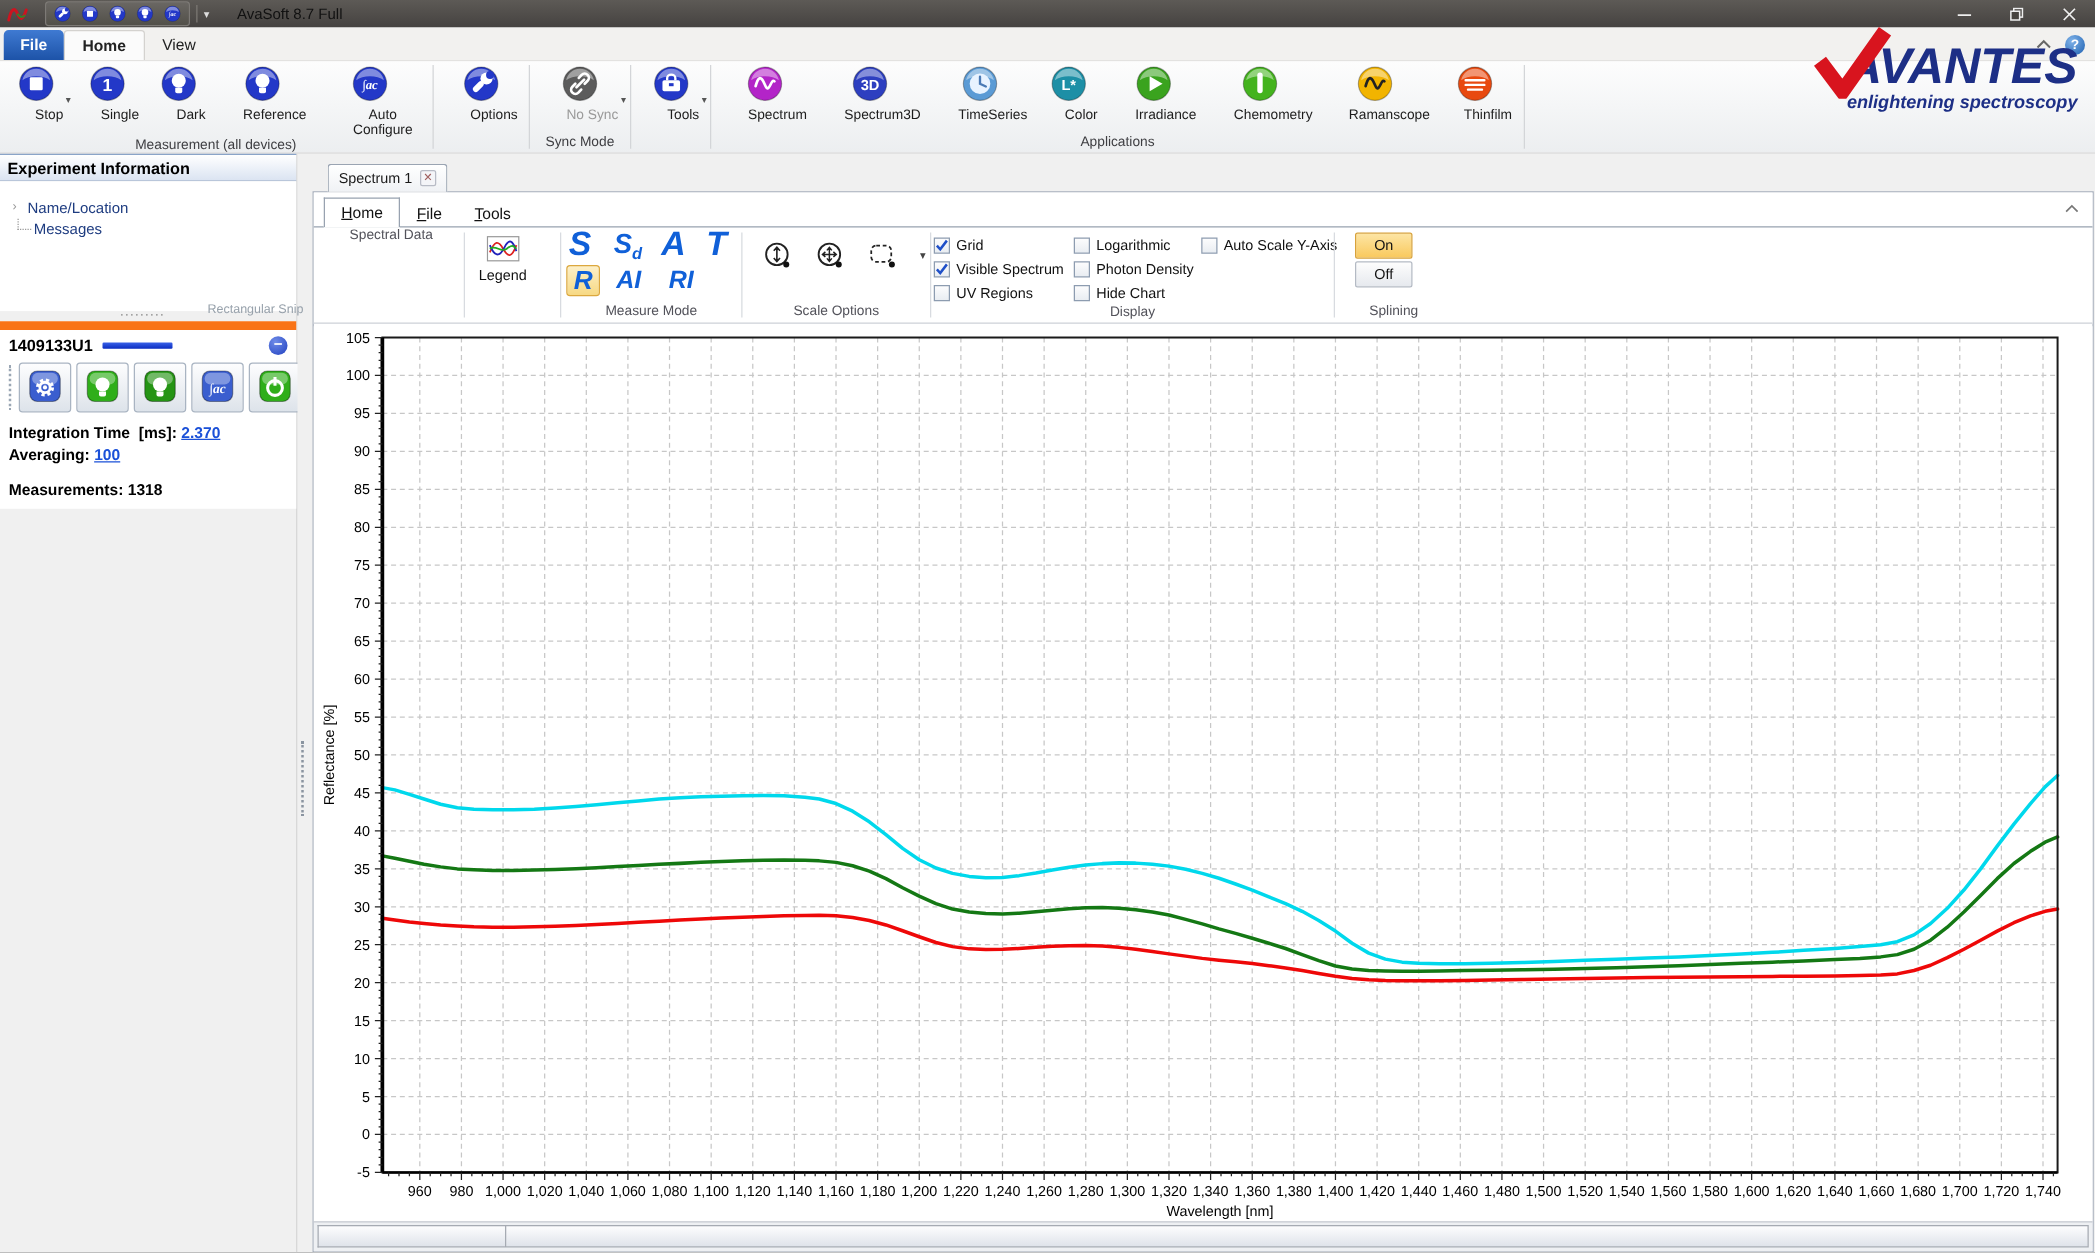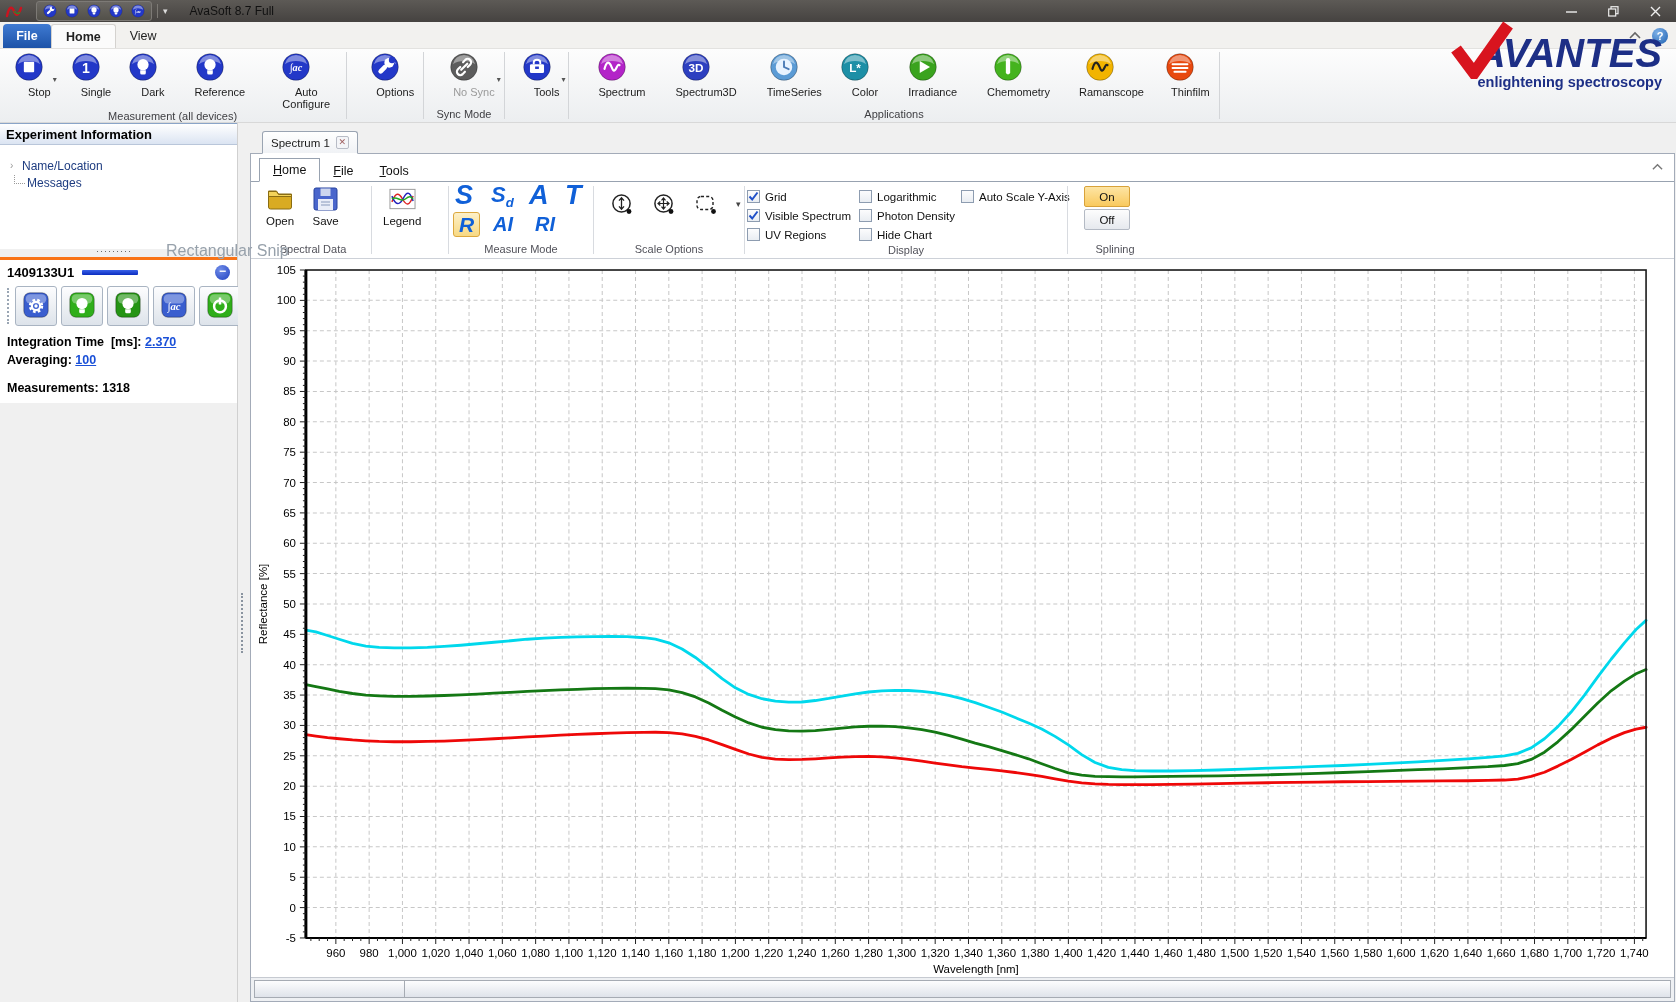--- a/index.html
+++ b/index.html
@@ -37,45 +37,45 @@
   .rib-grp-label { height:14px; font-size:11px; color:#3e3e42; text-align:center; white-space:nowrap; padding:0 6px; }
   .rib-sep { width:1px; background:#d3d5d8; margin:3px 1px; }
   .rib-btn { min-width:50px; padding:0 5px; display:flex; flex-direction:column; align-items:center; position:relative; cursor:pointer; border-radius:3px; }
   .rib-btn svg { width:30px; height:30px; margin-top:1px; flex:none; }
   .rib-btn .lbl { font-size:11px; line-height:11.5px; text-align:center; color:#1c1c1c; margin-top:2px; max-width:62px;margin-left:20px; }
   .rib-btn.disabled .lbl { color:#9a9a9a; }
   .rib-caret { position:absolute; right:-1px; top:24px; font-size:8px; color:#555; }
   .avantes-logo { position:absolute; right:14px; top:-16px; width:262px; text-align:right; }
   .avantes-brand { font-size:40px; font-weight:bold; font-style:italic; color:#1d2f86; letter-spacing:0px; line-height:40px; position:relative; font-family:"Liberation Sans",sans-serif; }
   .avantes-check { position:absolute; left:48px; top:-12px; width:68px; height:58px; }
-  .avantes-tagline { font-size:14.5px; font-weight:bold; color:#1d2f86; margin-top:1px; }
+  .avantes-tagline { font-size:14.5px; font-weight:bold; font-style:italic; color:#1d2f86; margin-top:1px; }
   
   .sidebar { position:absolute; left:0; top:123px; width:238px; bottom:0; background:#f0f0f0; border-right:1px solid #d0d0d0; }
   .exp-header { height:22px; background:linear-gradient(#ffffff,#dbe4f2); border-bottom:1px solid #b9c6da; border-top:1px solid #8aa4c8; font-weight:bold; font-size:13px; padding:3px 6px; color:#000; }
   .tree { background:#fff; height:104px; padding:12px 0 0 10px; }
   .tree-item { display:flex; align-items:center; height:17px; color:#1e3c80; font-size:12px; cursor:pointer; }
   .tree-arrow { color:#9a9a9a; font-size:10px; width:12px; }
   .tree-dots { width:11px; height:9px; border-left:1px dotted #9a9a9a; border-bottom:1px dotted #9a9a9a; margin:0 2px 6px 4px; }
   .hsplit { height:8px; background:#f0f0f0; color:#555; font-size:9px; line-height:5px; text-align:left; padding-left:96px; letter-spacing:1px; cursor:row-resize; }
-  .dev-panel { background:#fff; padding:5px 7px 8px; border-top:3px solid #f97316; }
+  .dev-panel { background:#fff; padding:5px 7px 8px; border-top:7px solid #f97316; }
   .dev-head { display:flex; align-items:center; }
   .dev-id { font-weight:bold; font-size:13px; color:#000; }
   .dev-bar { width:56px; height:5px; margin-left:8px; background:linear-gradient(#3a62e8,#0a2cc0); border-radius:1px; }
   .dev-min { margin-left:auto; width:15px; height:15px; border-radius:50%; background:radial-gradient(circle at 35% 30%,#6f8ce8,#2040c0); color:#fff; text-align:center; line-height:13px; font-weight:bold; font-size:12px; cursor:pointer; }
   .dev-btn-row { display:flex; align-items:center; gap:4px; margin-top:6px; }
   .dev-grip { width:4px; height:36px; border-left:2px dotted #9aa6b4; margin-right:2px; cursor:grab; }
   .dev-btn { width:42px; height:40px; border:1px solid #a9b4c2; border-radius:3px; background:linear-gradient(#fdfdfe,#dde3ea); display:flex; align-items:center; justify-content:center; cursor:pointer; }
   .dev-btn svg { width:30px; height:30px; }
   .dev-info { margin-top:9px; font-size:12.5px; }
   .dev-line { margin-top:4px; white-space:pre; }
   .dev-line .k { font-weight:bold; color:#000; }
   .dev-line .v-link { color:#1а50d8; color:#1a50d8; font-weight:bold; text-decoration:underline; cursor:pointer; }
   .dev-line .v-plain { font-weight:bold; color:#000; }
   .dev-line.meas { margin-top:14px; }
-  .snip-overlay { position:absolute; left:166px; top:242px; color:#97a1ab; font-size:16px; z-index:60; pointer-events:none; }
+  .snip-overlay { position:absolute; left:166px; top:242px; color:#97a1ab; font-size:10px; z-index:60; pointer-events:none; }
   
   .vsplit { position:absolute; left:238px; top:123px; width:10px; bottom:0; background:#f0f0f0; cursor:col-resize; }
   .vsplit .dots { position:absolute; left:3px; top:470px; width:3px; height:60px; border-left:2px dotted #8a94a0; }
   
   .content { position:absolute; left:248px; top:123px; right:0; bottom:0; background:#f0f0f0; }
   .doc-tab { position:absolute; left:14px; top:8px; height:23px; z-index:5; display:flex; align-items:center; gap:6px;
     background:linear-gradient(#ffffff,#f0f2f5); border:1px solid #9aa4b2; border-bottom:1px solid #fff; border-radius:3px 3px 0 0; padding:0 8px; font-size:11.5px; cursor:pointer; }
   .doc-close { width:13px; height:13px; border:1px solid #b8bcc6; border-radius:2px; background:#f4f5f8; color:#a06060; font-size:9px; line-height:11px; text-align:center; cursor:pointer; }
   .doc-window { position:absolute; left:2px; top:30px; right:1px; bottom:0; background:#fff; border:1px solid #a3abb8; }
   .doc-menu { height:28px; display:flex; align-items:flex-end; border-bottom:1px solid #98a2b0; padding-left:8px; background:#fff; position:relative; }
@@ -474,39 +474,20 @@
         <div class="doc-menu-tab active"><span class="u">H</span>ome</div>
           <div class="doc-menu-tab"><span class="u">F</span>ile</div>
           <div class="doc-menu-tab"><span class="u">T</span>ools</div>
           <svg class="doc-menu-chev" viewBox="0 0 14 12">
             <path d="M2 8 L7 3 L12 8" stroke="#777" stroke-width="1.5" fill="none"></path>
           </svg>
       </div>
 
       <div class="doc-toolbar">
         <div class="tb-grp" style="width:112px">
-          <div class="tb-grp-content">
-            <div class="tb-btn">
-              <svg viewBox="0 0 27 24">
-                  <path d="M1.5 4 h8 l2 3 h13 v13 a2 2 0 0 1 -2 2 h-19 a2 2 0 0 1 -2 -2 Z" fill="#d9ab22" stroke="#8a6d12"></path>
-                  <path d="M1.5 9.5 h23 v-2 h-13 l-2 -3 h-8 Z" fill="#f3d35a" stroke="#8a6d12"></path>
-                </svg>
-              <span class="lbl">Open</span>
-            </div>
-            <div class="tb-btn">
-              <svg viewBox="0 0 27 24">
-                  <rect x="2" y="1" width="23" height="22" rx="2" fill="#4a66cc" stroke="#26429e"></rect>
-                  <rect x="8.5" y="1.5" width="10" height="7.5" fill="#cdd6ee"></rect>
-                  <rect x="6" y="12" width="15" height="11" fill="#e9edf8"></rect>
-                  <line x1="9" y1="15" x2="18" y2="15" stroke="#8899bb"></line>
-                  <line x1="9" y1="18" x2="18" y2="18" stroke="#8899bb"></line>
-                </svg>
-              <span class="lbl">Save</span>
-            </div>
-          </div>
           <div class="tb-grp-label">Spectral Data</div>
         </div>
         <div class="tb-sep"></div>
 
         <div class="tb-grp" style="width:72px">
           <div class="tb-grp-content" style="justify-content:flex-start;width:100%">
             <div class="tb-btn">
               <svg viewBox="0 0 28 22">
                   <rect x="1" y="1" width="26" height="20" fill="#fff" stroke="#999"></rect>
                   <path d="M3 14 C7 4,10 4,14 11 S21 19,25 8" stroke="#d22" stroke-width="1.5" fill="none"></path>

